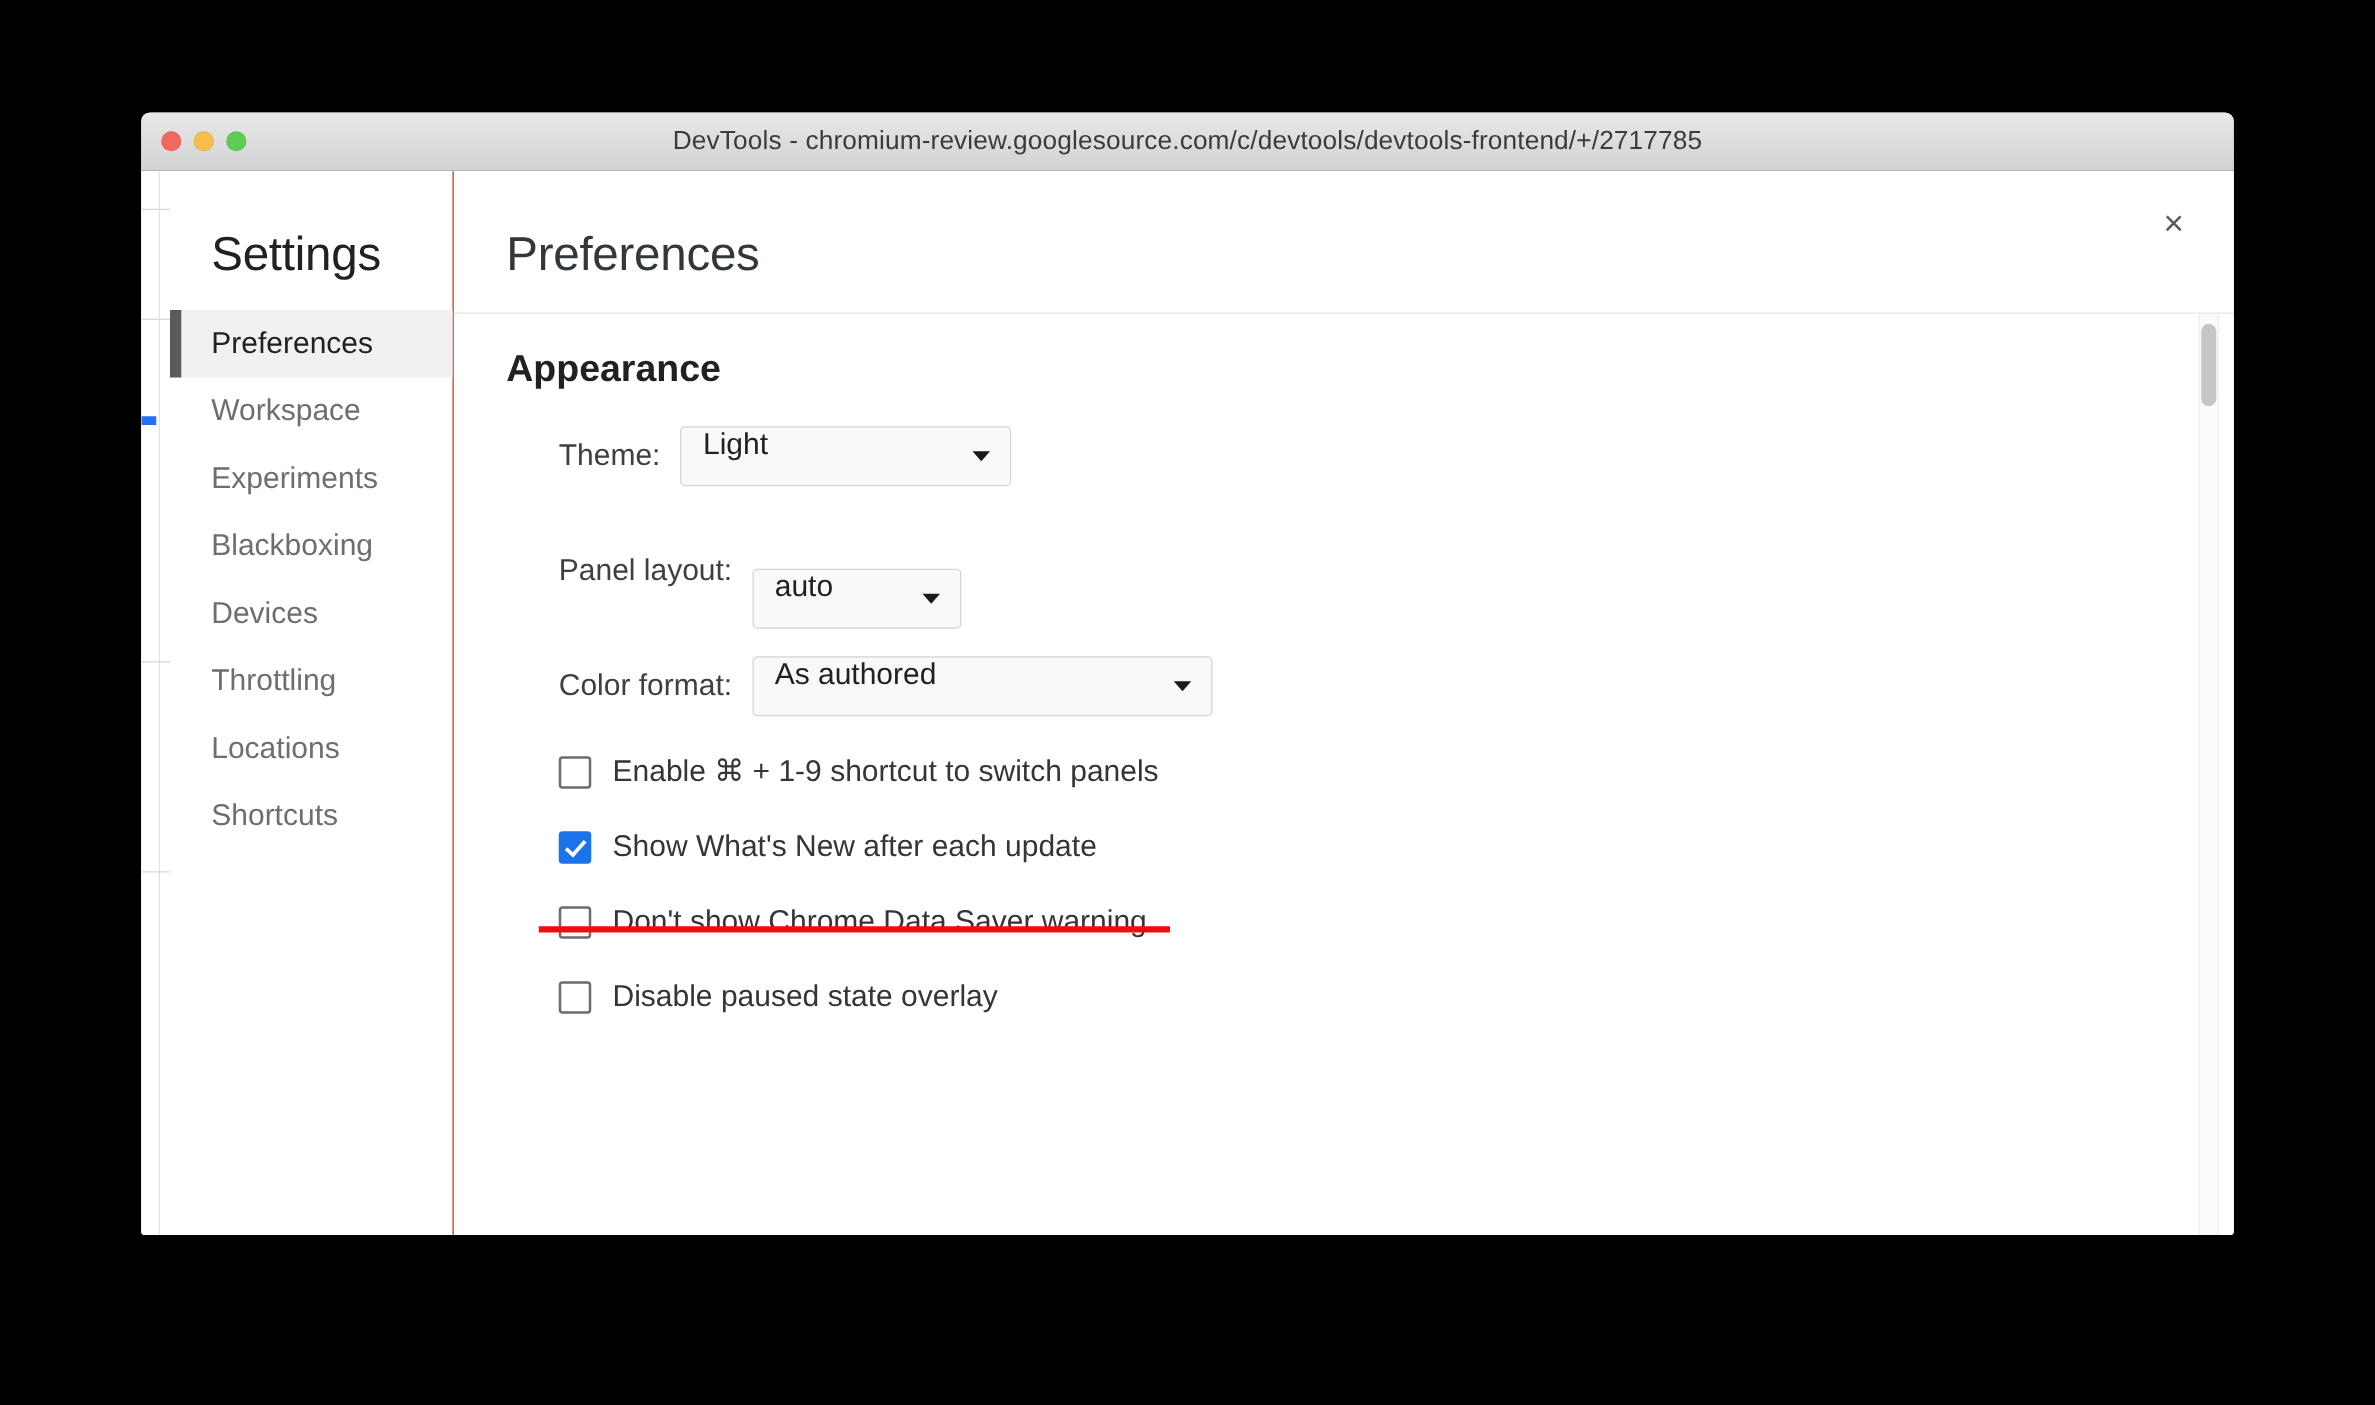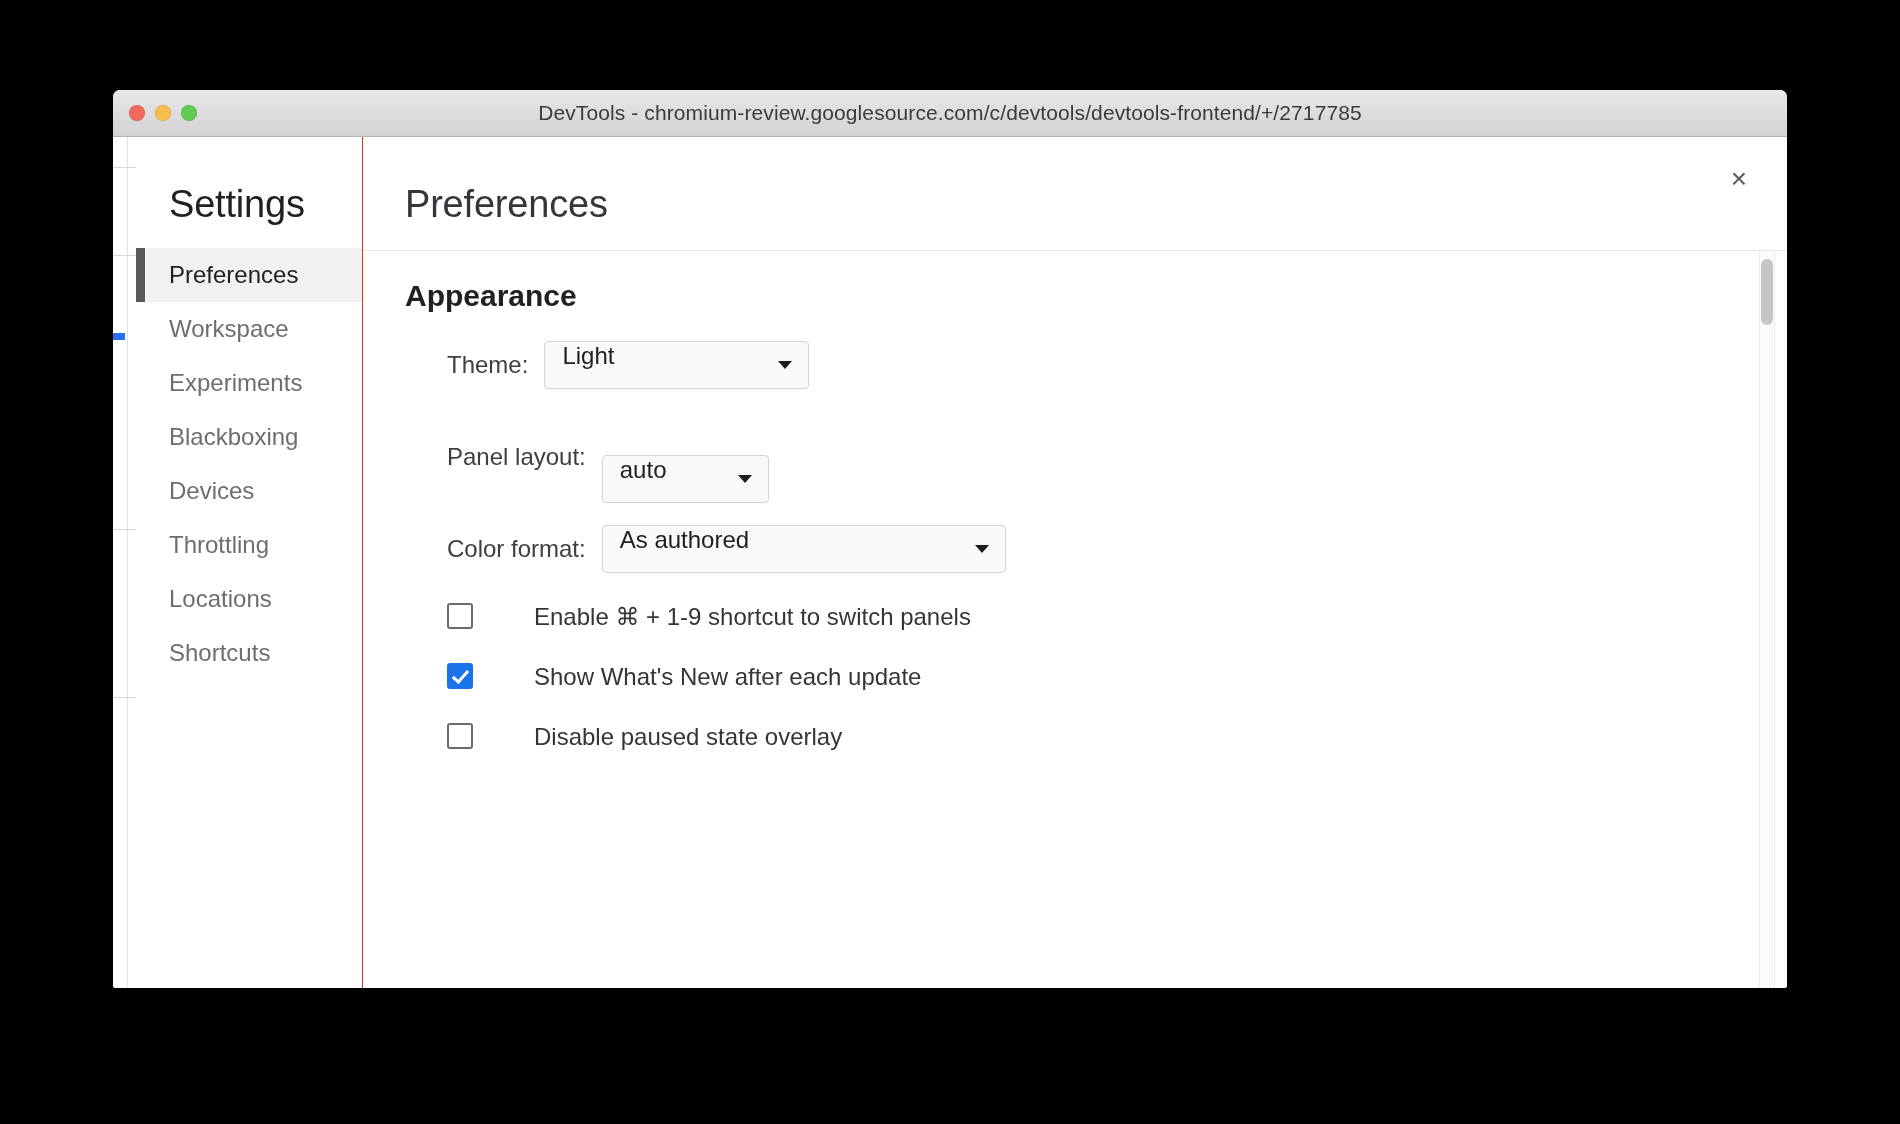--- a/index.html
+++ b/index.html
@@ -250,29 +250,28 @@
     top: 50%;
     transform: translateY(-50%);
     width: 0;
     height: 0;
     border-left: 7px solid transparent;
     border-right: 7px solid transparent;
     border-top: 8px solid #1a1a1a;
   }
   .sel-theme  { width: 265px; }
   .sel-layout { width: 167px; margin-top: 44px; }
-  .sel-color  { width: 404px; }
+  .sel-color  { width: 368px; }
 
   .check-row {
     display: flex;
-    align-items: flex-start;
+    align-items: center;
     margin-bottom: 23px;
     padding-left: 42px;
     position: relative;
-    gap: 44px;
   }
   .cbox {
     width: 26px;
     height: 26px;
     border: 2px solid #6c6c6c;
     border-radius: 3px;
     box-sizing: border-box;
     flex: none;
     margin-right: 17px;
     background: #ffffff;
@@ -429,20 +428,25 @@
               <div class="check-row" style="margin-bottom:32px">
                 <span class="cbox"></span>
                 <span class="check-label">Enable ⌘ + 1-9 shortcut to switch panels</span>
               </div>
 
               <div class="check-row" style="margin-bottom:32px">
                 <span class="cbox checked"></span>
                 <span class="check-label">Show What's New after each update</span>
               </div>
 
+              <div class="check-row" style="margin-bottom:32px">
+                <span class="cbox"></span>
+                <span class="check-label">Don't show Chrome Data Saver warning</span>
+                <span id="strike-annotation"></span>
+              </div>
 
               <div class="check-row">
                 <span class="cbox"></span>
                 <span class="check-label">Disable paused state overlay</span>
               </div>
 
             </div>
 
             <div id="scrollbar-track">
               <div id="scrollbar-thumb"></div>

